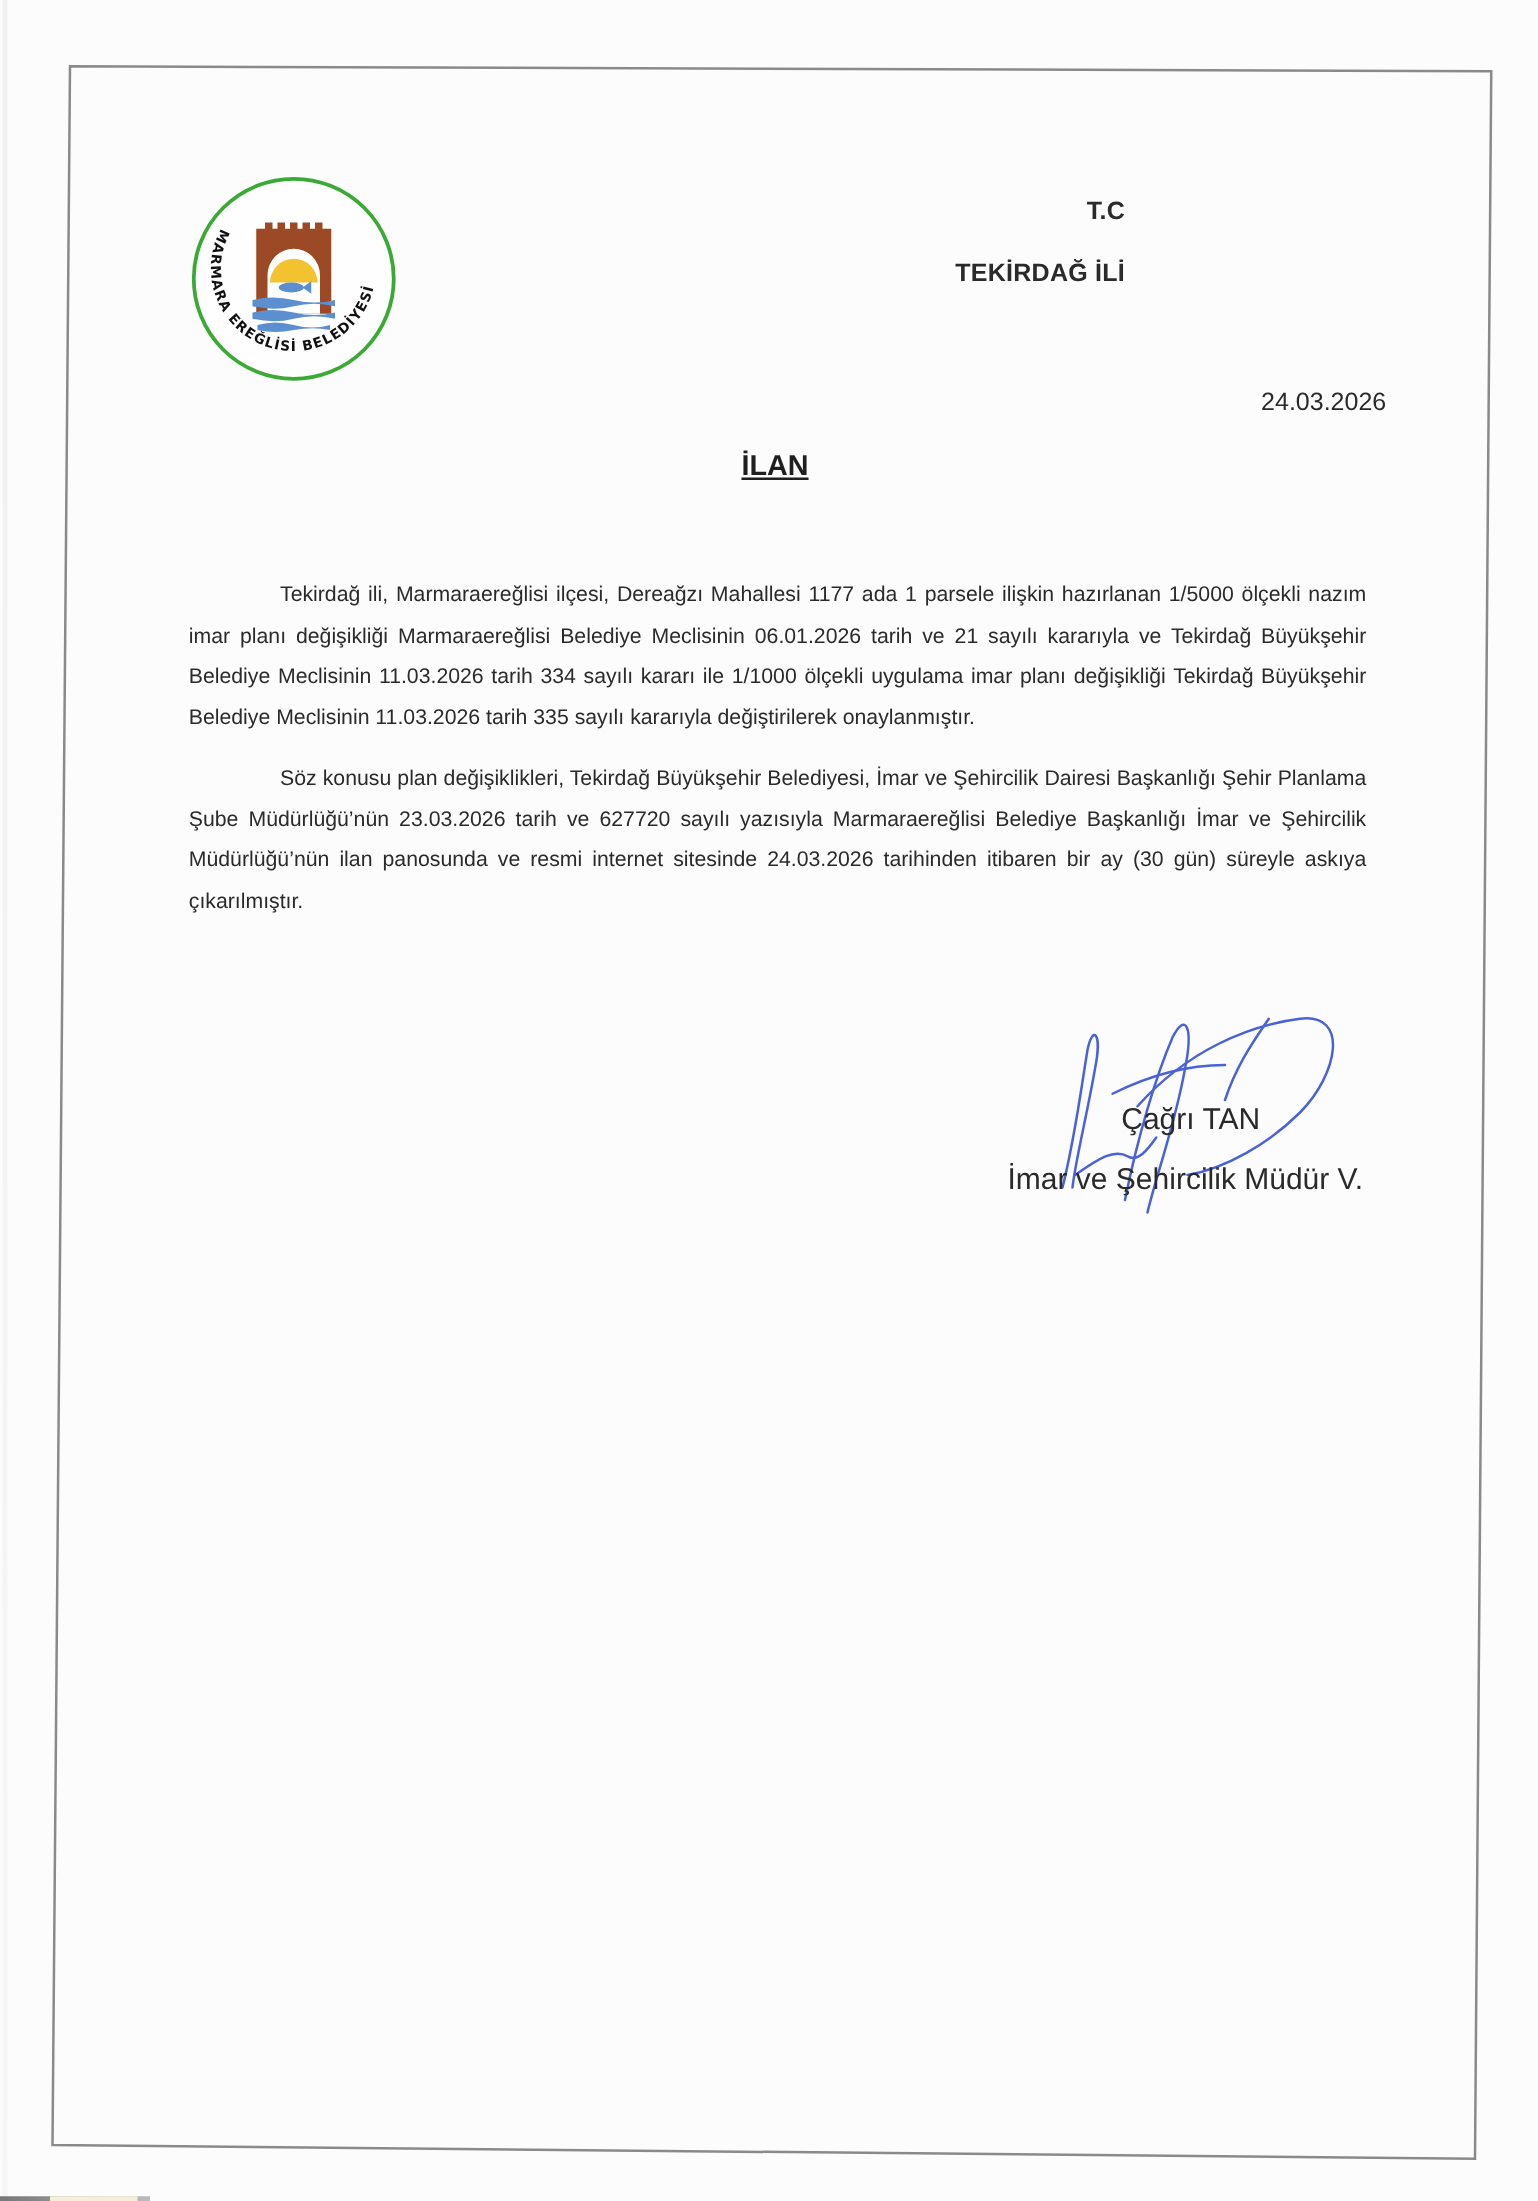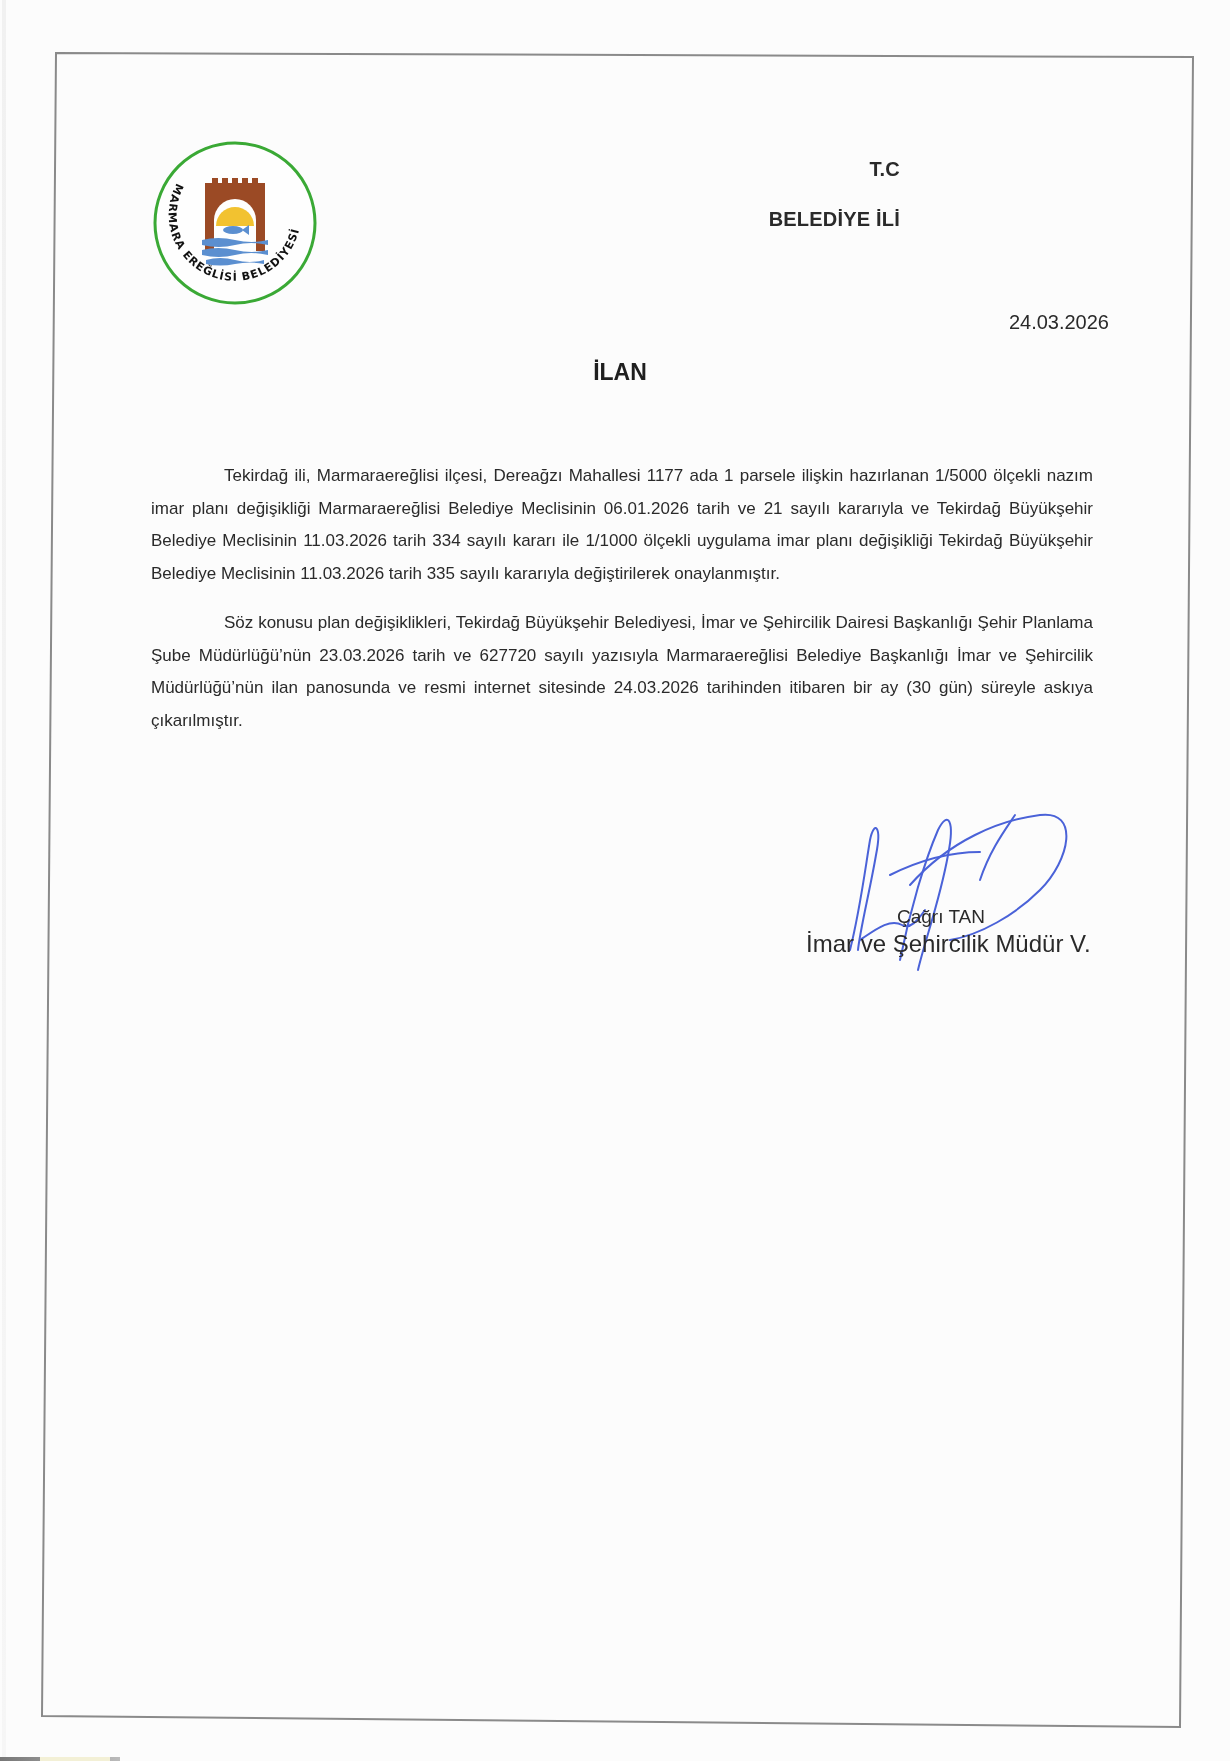--- a/index.html
+++ b/index.html
@@ -33,31 +33,31 @@
     font-weight: bold; font-size: 20px; color: #2a2a2a; letter-spacing: 0.2px;
   }
   .hdr.tc { top: 158px; }
   .hdr.il { top: 208px; }
   .hdr.org { top: 258px; left: 340px; width: 580px; }
   .date {
     position: absolute; right: 121px; top: 311px; font-size: 20px; color: #2a2a2a;
   }
   .title {
     position: absolute; left: 560px; width: 120px; top: 359px; text-align: center;
-    font-weight: bold; font-size: 23px; color: #1f1f1f;
+    font-weight: bold; font-size: 23px; color: #1f1f1f; text-decoration: underline;
   }
   .para {
     position: absolute; left: 151px; width: 942px;
     font-size: 17px; line-height: 32.5px; color: #2a2a2a;
     text-align: justify; text-indent: 73px;
   }
   .para.p1 { top: 460px; }
   .para.p2 { top: 607px; }
   .sig-name {
-    position: absolute; left: 897px; top: 882px; font-size: 19px; color: #2a2a2a; margin-top: 24px;
+    position: absolute; left: 897px; top: 882px; font-size: 24px; color: #2a2a2a;
   }
   .sig-title {
     position: absolute; left: 806px; top: 930px; font-size: 24px; color: #2a2a2a;
   }
   svg.signature { position: absolute; left: 830px; top: 800px; }
 </style>
 </head>
 <body>
 
 <div class="page">
@@ -99,21 +99,21 @@
         <path d="M 52,112 Q 68,108 85,112 T 118,112 L 118,117 Q 101,113 85,117 T 52,117 Z"></path>
         <path d="M 56,122 Q 70,118 85,122 T 114,122 L 114,126 Q 100,123 85,126 T 56,126 Z"></path>
       </g>
       <text font-family="DejaVu Sans, sans-serif" font-weight="bold" font-size="11" fill="#111" letter-spacing="1">
         <textPath href="#ringPath" startOffset="2%">MARMARA EREĞLİSİ BELEDİYESİ</textPath>
       </text>
     </svg>
   </div>
 
   <div class="hdr tc">T.C</div>
-  <div class="hdr il">BELEDİYE İLİ</div>
+  <div class="hdr il">TEKİRDAĞ İLİ</div>
 
   <div class="date">24.03.2026</div>
 
   <div class="title">İLAN</div>
 
   <p class="para p1" style="margin:0">Tekirdağ ili, Marmaraereğlisi ilçesi, Dereağzı Mahallesi 1177 ada 1 parsele ilişkin hazırlanan 1/5000 ölçekli nazım imar planı değişikliği Marmaraereğlisi Belediye Meclisinin 06.01.2026 tarih ve 21 sayılı kararıyla ve Tekirdağ Büyükşehir Belediye Meclisinin 11.03.2026 tarih 334 sayılı kararı ile 1/1000 ölçekli uygulama imar planı değişikliği Tekirdağ Büyükşehir Belediye Meclisinin 11.03.2026 tarih 335 sayılı kararıyla değiştirilerek onaylanmıştır.</p>
   <p class="para p2" style="margin:0">Söz konusu plan değişiklikleri, Tekirdağ Büyükşehir Belediyesi, İmar ve Şehircilik Dairesi Başkanlığı Şehir Planlama Şube Müdürlüğü’nün 23.03.2026 tarih ve 627720 sayılı yazısıyla Marmaraereğlisi Belediye Başkanlığı İmar ve Şehircilik Müdürlüğü’nün ilan panosunda ve resmi internet sitesinde 24.03.2026 tarihinden itibaren bir ay (30 gün) süreyle askıya çıkarılmıştır.</p>
 
   <svg class="signature" width="260" height="180" viewBox="0 0 260 180">
     <g fill="none" stroke="#4a62d8" stroke-width="2" stroke-linecap="round">

